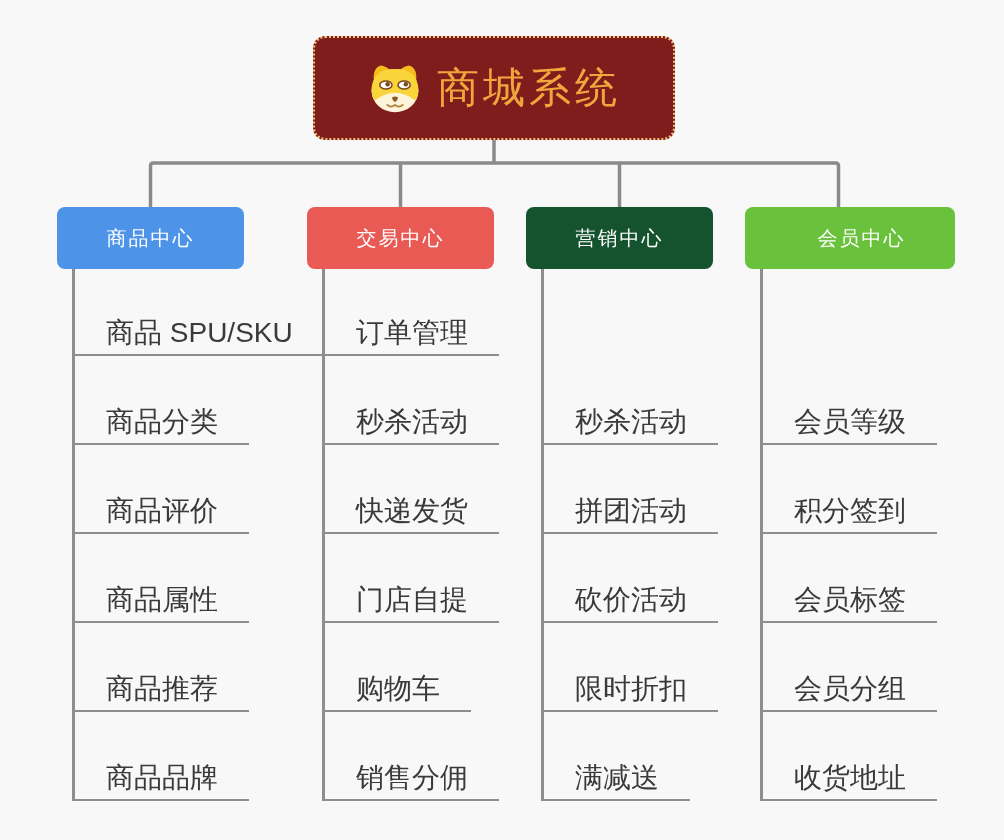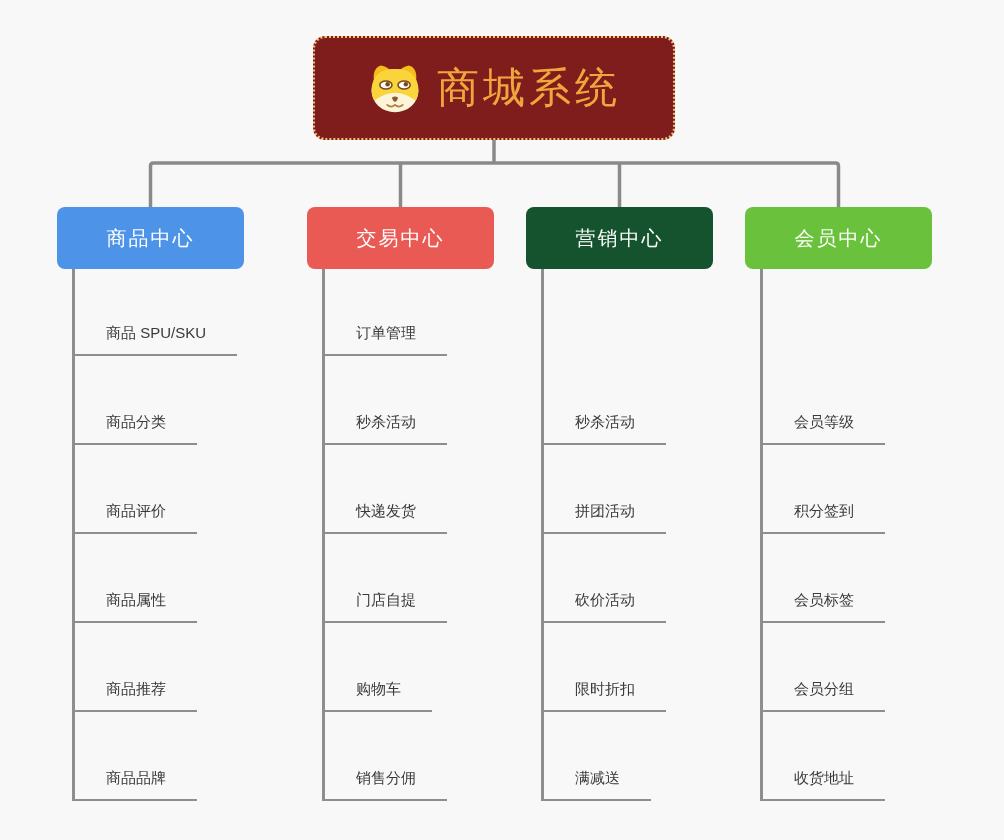--- a/index.html
+++ b/index.html
@@ -58,21 +58,21 @@
     justify-content: center;
     color: #ffffff;
     font-size: 20px;
     letter-spacing: 2px;
     cursor: pointer;
     white-space: nowrap;
   }
   .b0 { left: 57px; }
   .b1 { left: 307px; }
   .b2 { left: 526px; }
-  .b3 { left: 745px; }
+  .b3 { left: 745px; padding-left: 23px; }
   
   .column {
     position: absolute;
     top: 269px;
     width: 280px;
     height: 540px;
   }
   .c0 { left: 72px; }
   .c1 { left: 322px; }
   .c2 { left: 541px; }
@@ -83,21 +83,21 @@
     top: 0;
     width: 2.5px;
     height: 532px;
     background: #8e8e8e;
   }
   .leaf {
     position: absolute;
     left: 0;
     display: inline-block;
     white-space: nowrap;
-    font-size: 15px;
+    font-size: 28px;
     line-height: 25px;
     color: #3a3a3a;
     padding: 0 31px 9px 34px;
     border-bottom: 2.5px solid #8e8e8e;
     width: fit-content;
     cursor: pointer;
   }
   .r0 { top: 51px; }
   .r1 { top: 140px; }
   .r2 { top: 229px; }

